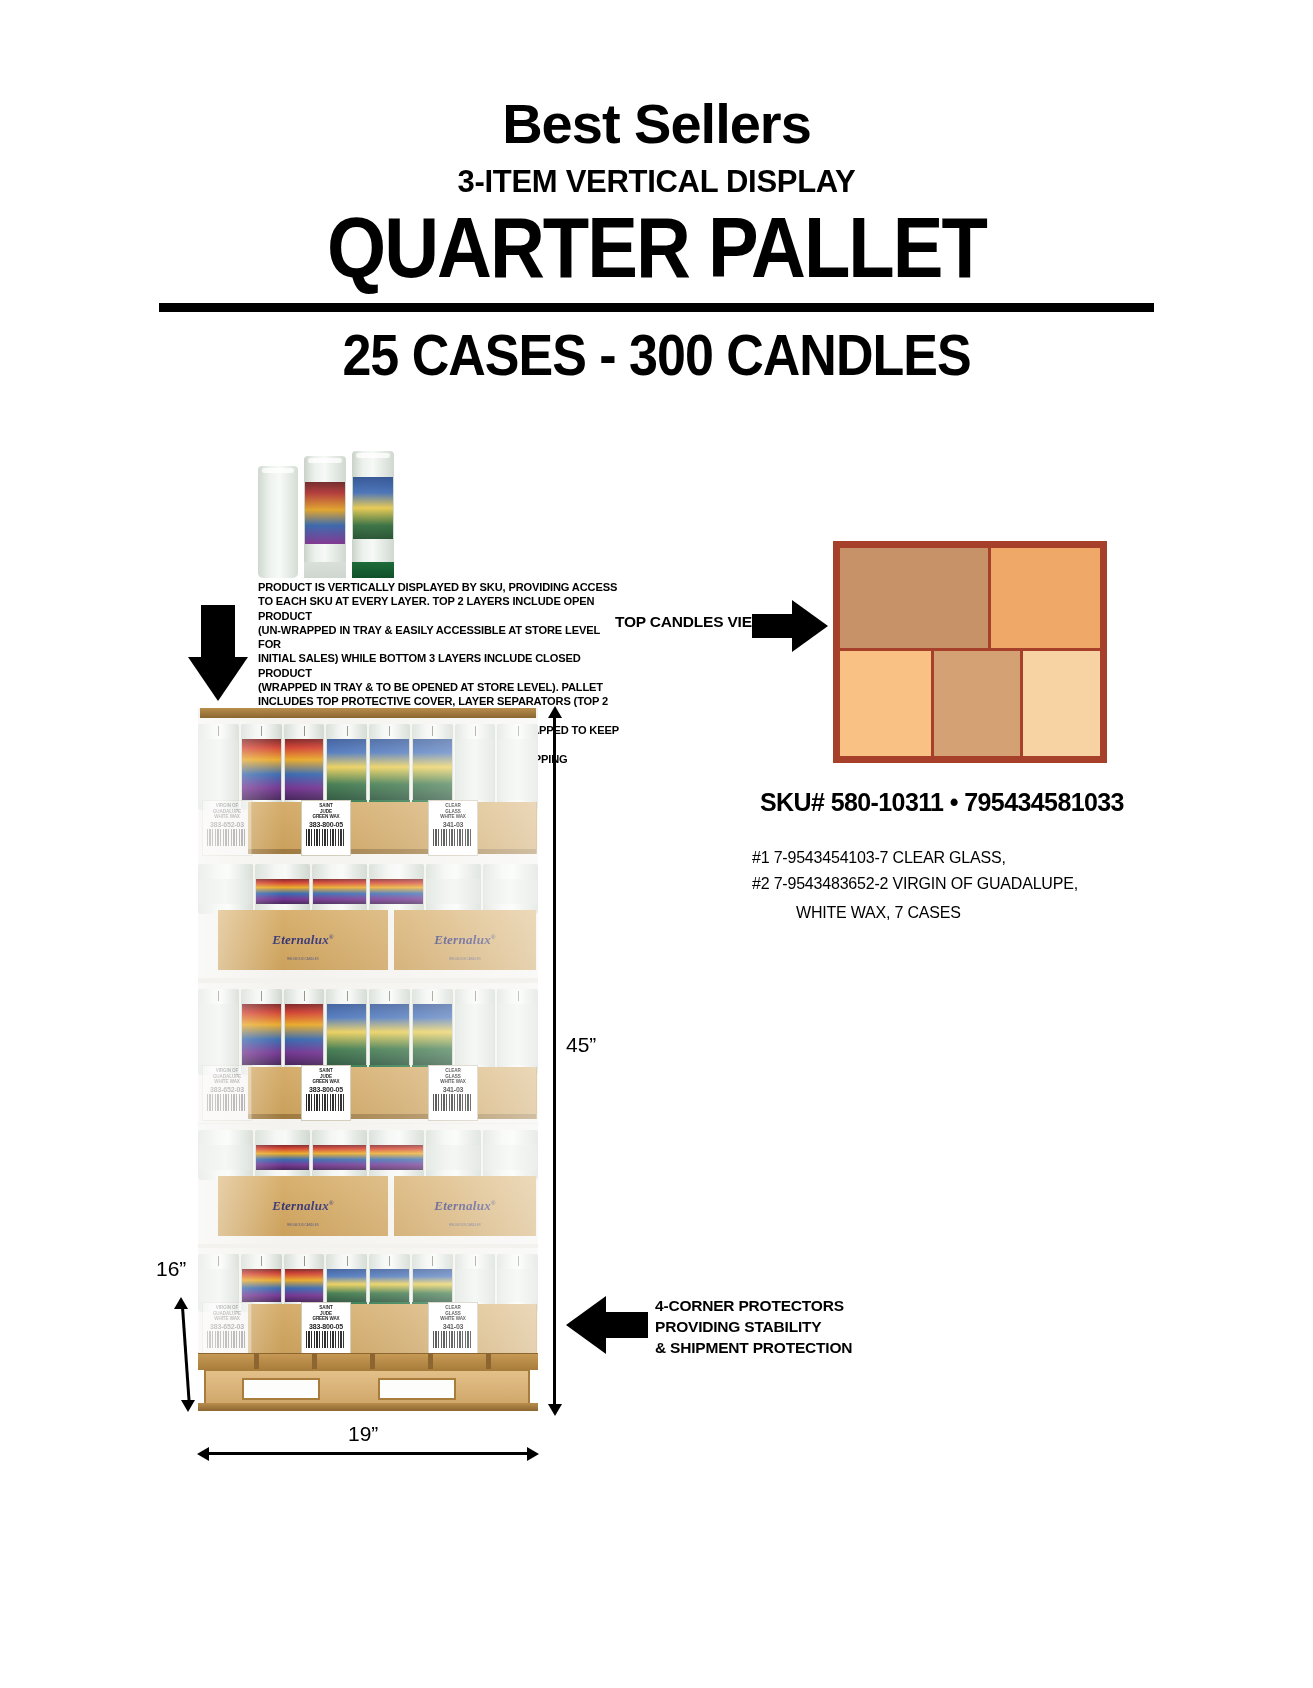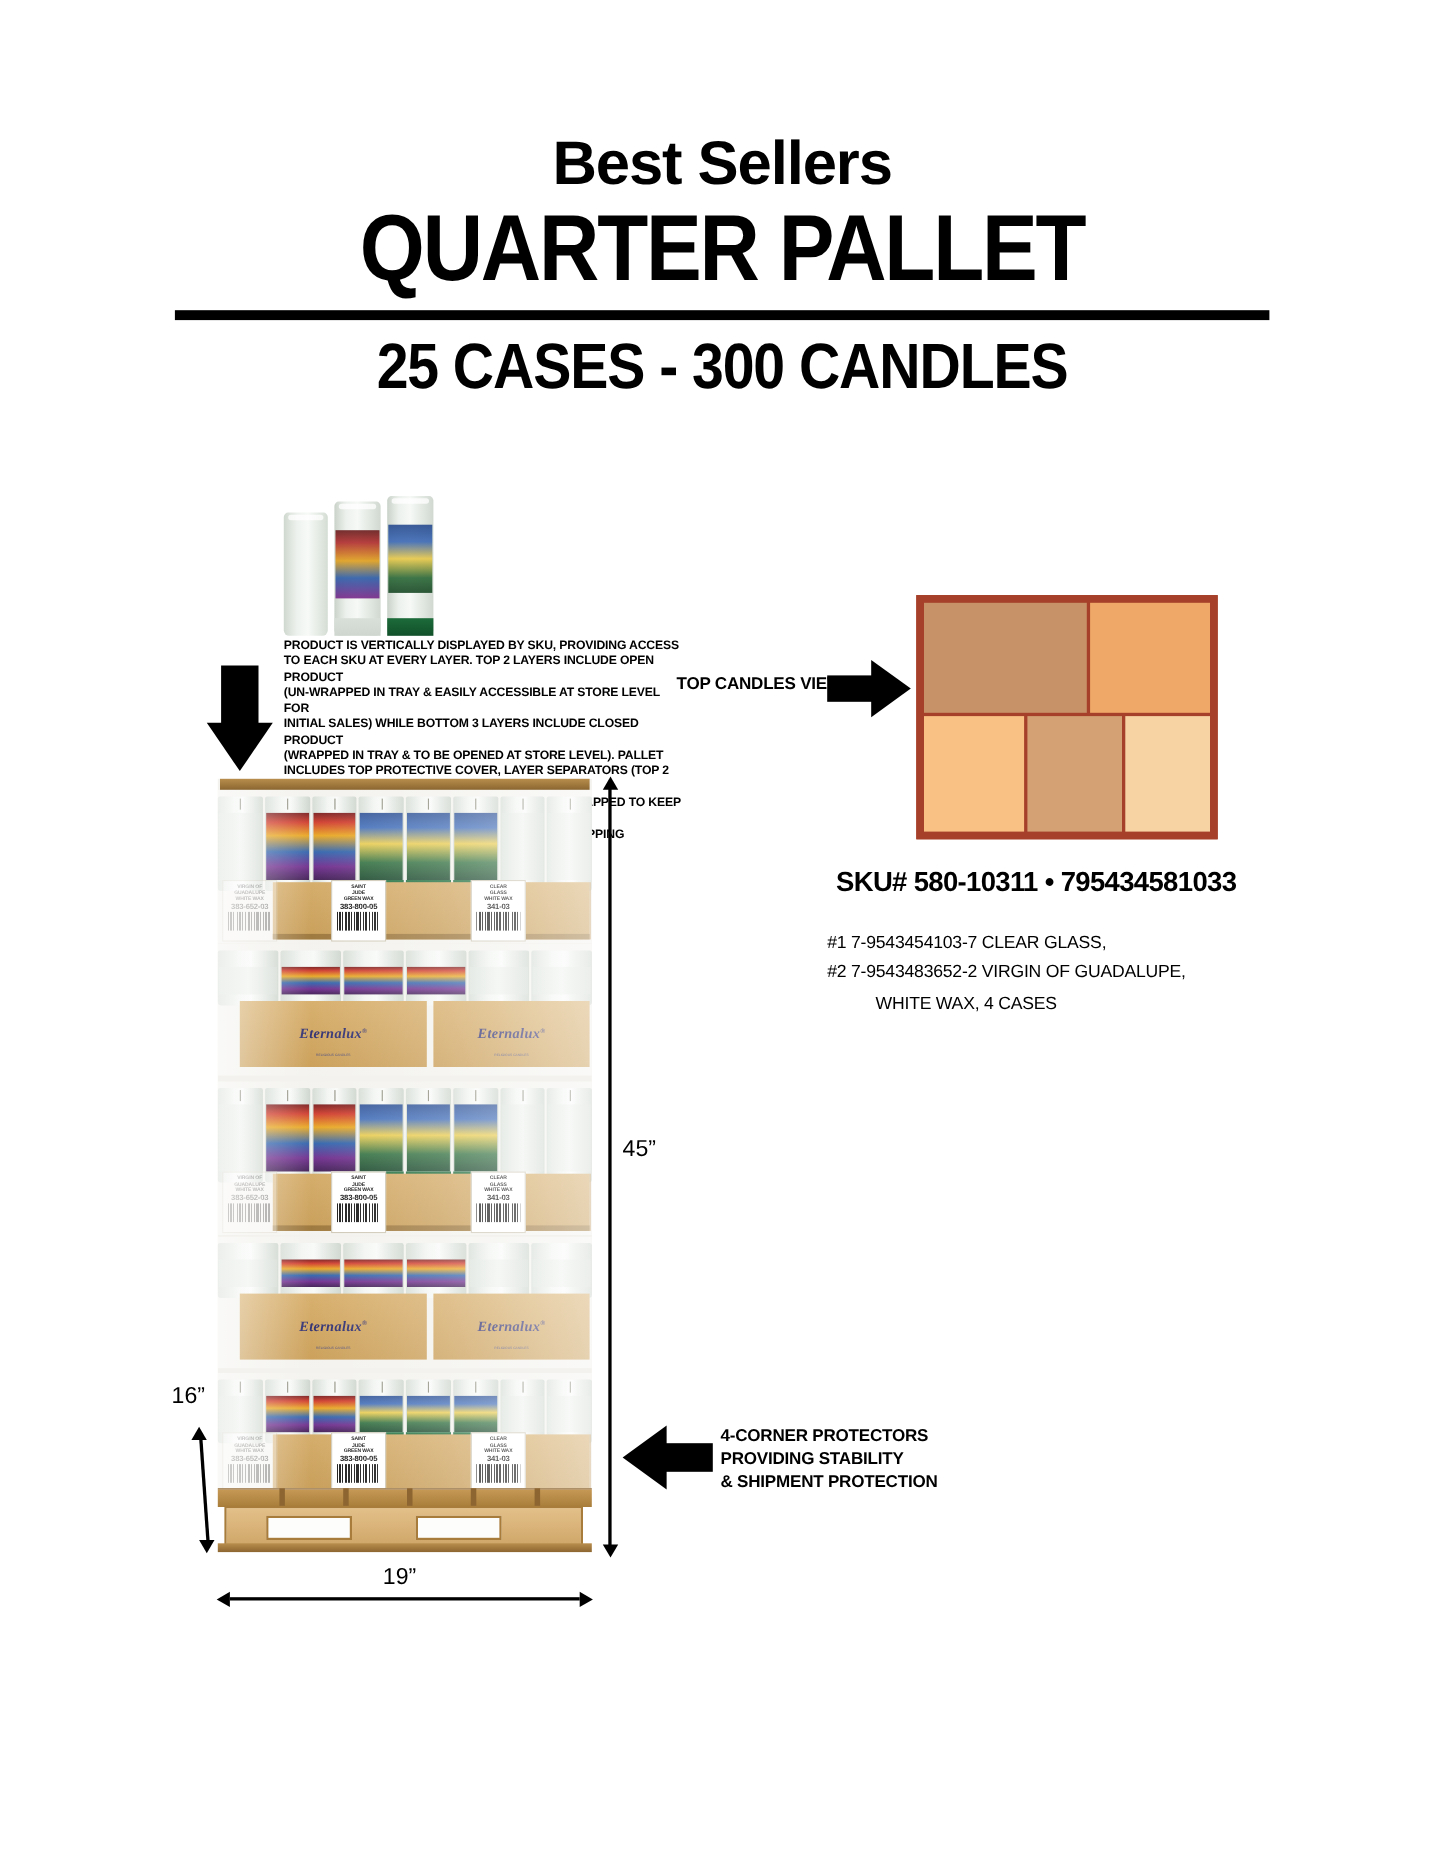--- a/index.html
+++ b/index.html
@@ -10,21 +10,21 @@
   body {
     width: 1313px;
     height: 1688px;
     position: relative;
     font-family: "Liberation Sans", sans-serif;
     color: #000000;
     overflow: hidden;
   }
 
   
-  .header { position: absolute; left: 0; top: 0; width: 1313px; text-align: center; margin-top: 24px; }
+  .header { position: absolute; left: 0; top: 0; width: 1313px; text-align: center; }
   .title-main {
     font-size: 56px; font-weight: bold; letter-spacing: -1px;
     margin-top: 96px; line-height: 1;
   }
   .title-sub {
     font-size: 31px; font-weight: bold; margin-top: 14px; line-height: 1;
     letter-spacing: -0.3px;
   }
   .title-big {
     font-size: 76px; font-weight: bold; margin-top: 8px; line-height: 1;
@@ -190,20 +190,21 @@
               font-size: 16px; line-height: 1.0; letter-spacing: -0.2px; }
   .sku-item { margin-bottom: 0; }
   .sku-l1 { padding: 10px 0 0 0; }
   .sku-l2 { padding: 13px 0 0 44px; }
 </style>
 </head>
 <body>
 
 <div class="header">
   <div class="title-main">Best Sellers</div>
+  <div class="title-sub">3-ITEM VERTICAL DISPLAY</div>
   <div class="title-big">QUARTER PALLET</div>
   <div class="rule"></div>
   <div class="title-cases">25 CASES - 300 CANDLES</div>
 </div>
 
 <div class="candle-trio">
   <div class="c-candle c1">
     <div class="c-top"></div>
   </div>
   <div class="c-candle c2">
@@ -555,15 +556,15 @@
   </div>
 </div>
 
 <div class="sku-head">SKU# 580-10311 • 795434581033</div>
 <div class="sku-list">
   <div class="sku-item">
     <div class="sku-l1">#1 7-9543454103-7 CLEAR GLASS,</div>
   </div>
   <div class="sku-item">
     <div class="sku-l1">#2 7-9543483652-2 VIRGIN OF GUADALUPE,</div>
-    <div class="sku-l2">WHITE WAX, 4 CASES</div>
+    <div class="sku-l2">WHITE WAX, 7 CASES</div>
   </div>
 </div>
 
 </body></html>

